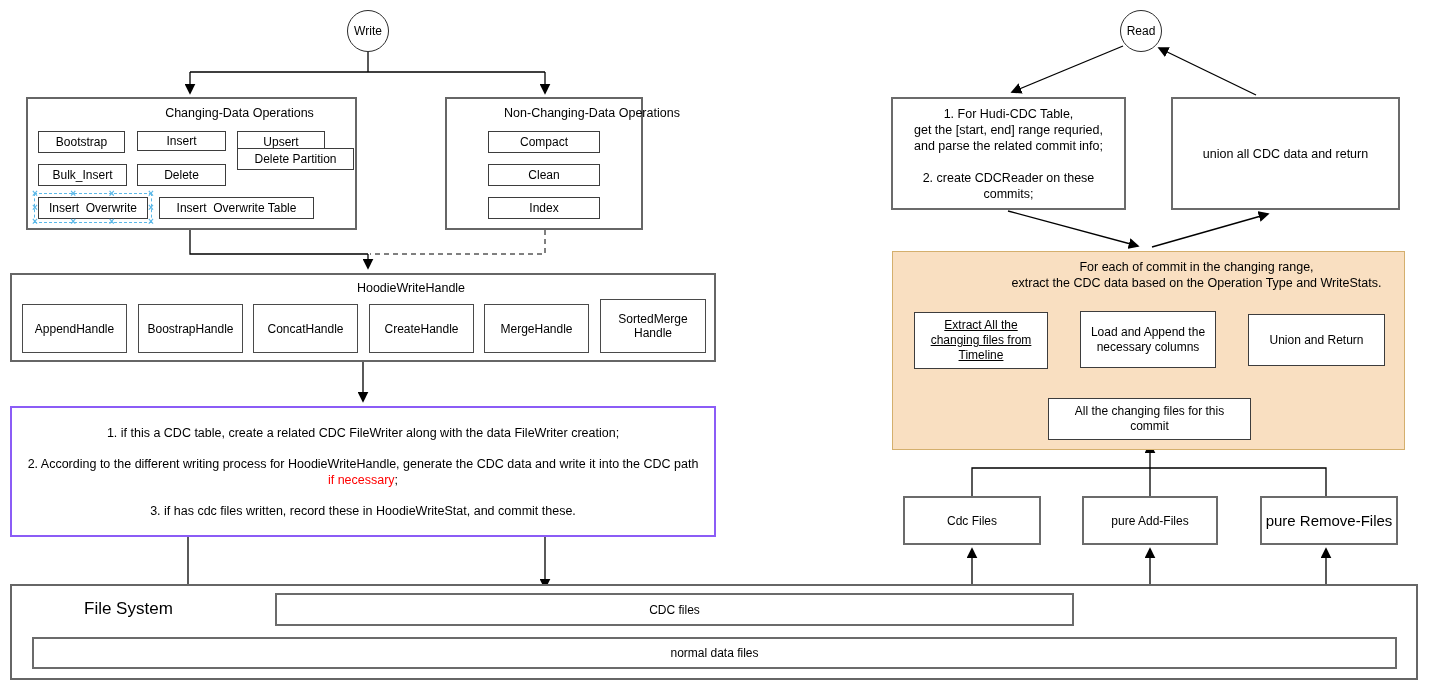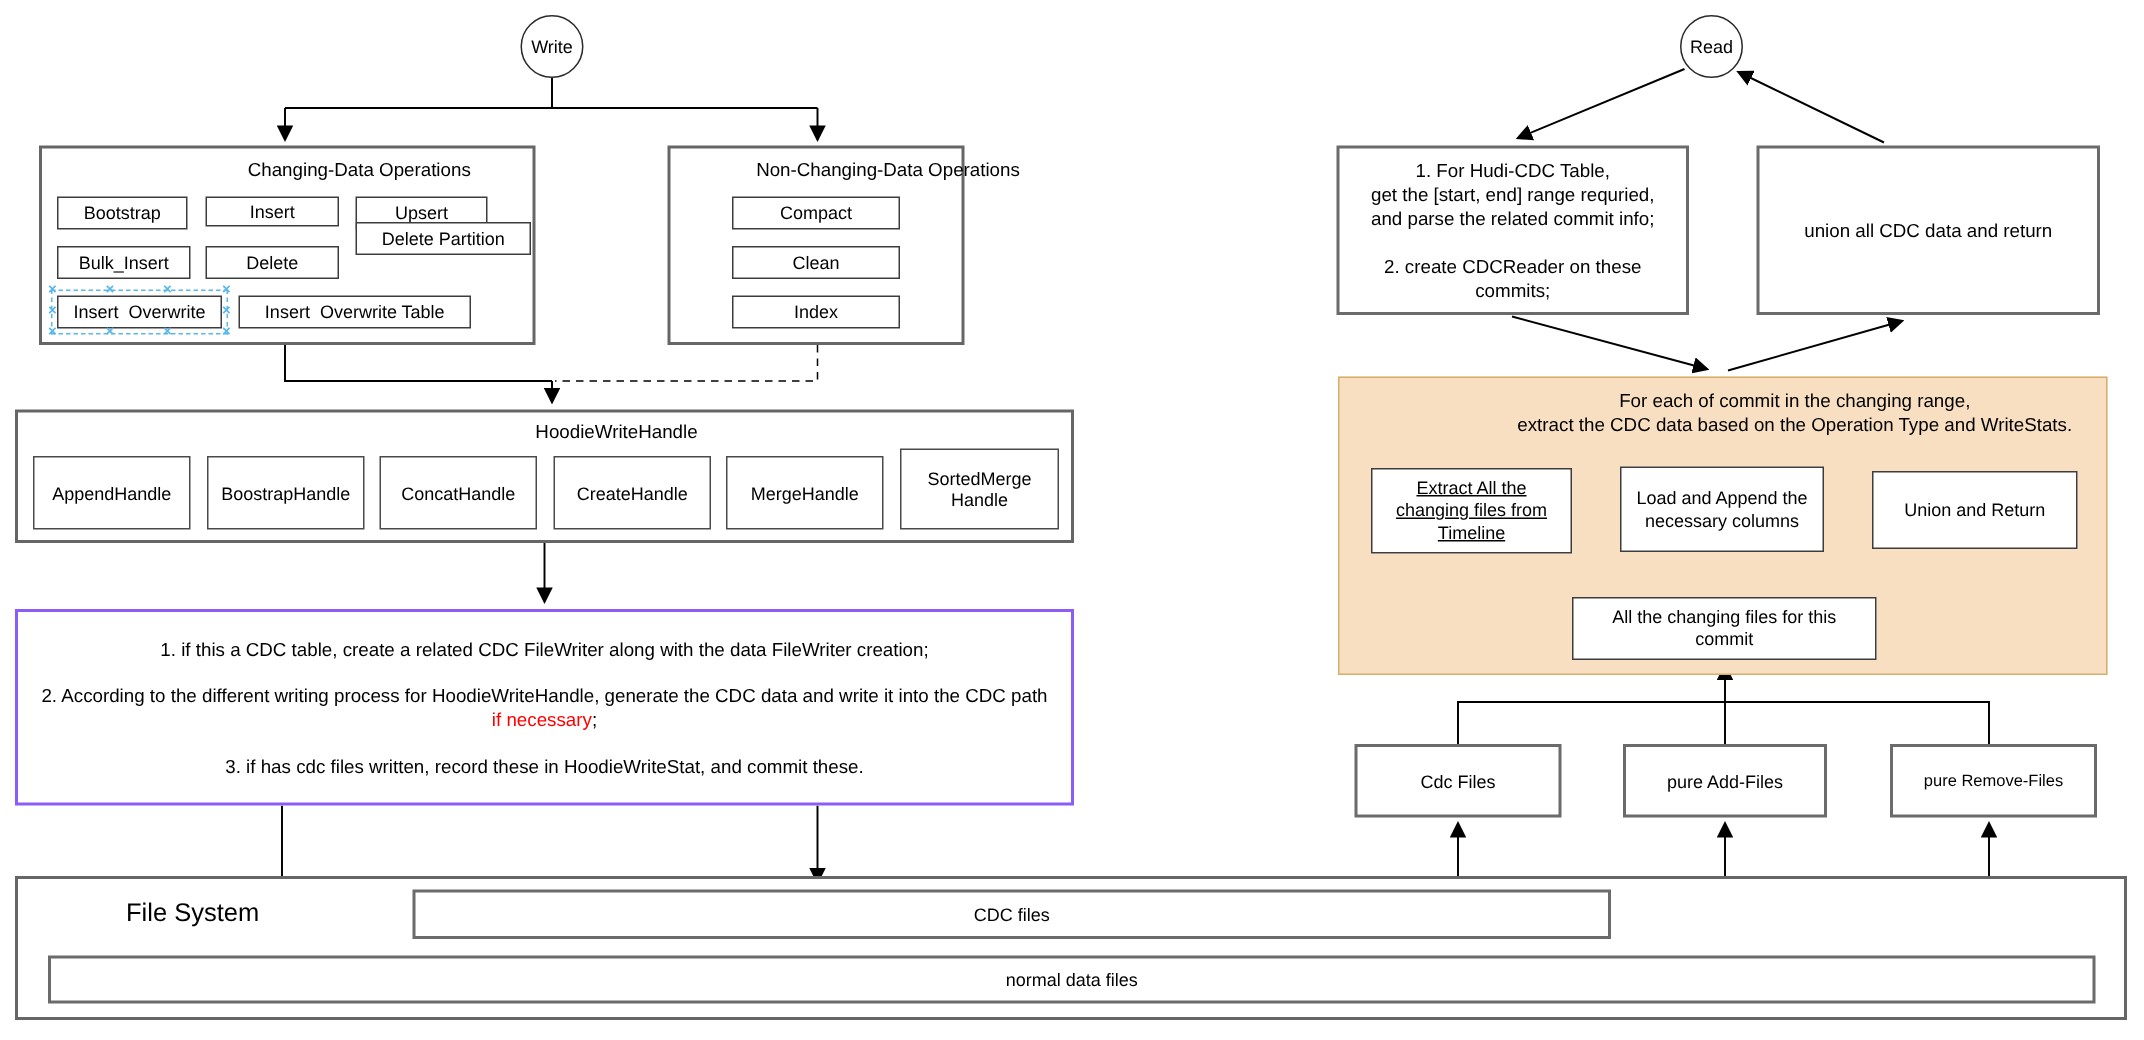--- a/index.html
+++ b/index.html
@@ -221,17 +221,17 @@
     <span class="lbl">All the changing files for this
 commit</span>
   </div>
 
   <div class="shape graybox" style="left:903px;top:496px;width:138px;height:49px;font-size:12px;">
     <span class="lbl">Cdc Files</span>
   </div>
   <div class="shape graybox" style="left:1082px;top:496px;width:136px;height:49px;font-size:12px;">
     <span class="lbl">pure Add-Files</span>
   </div>
-  <div class="shape graybox" style="left:1260px;top:496px;width:138px;height:49px;font-size:11px;">
+  <div class="shape graybox" style="left:1260px;top:496px;width:138px;height:49px;font-size:15px;">
     <span class="lbl">pure Remove-Files</span>
   </div>
 
 </div>
 
 </body></html>

